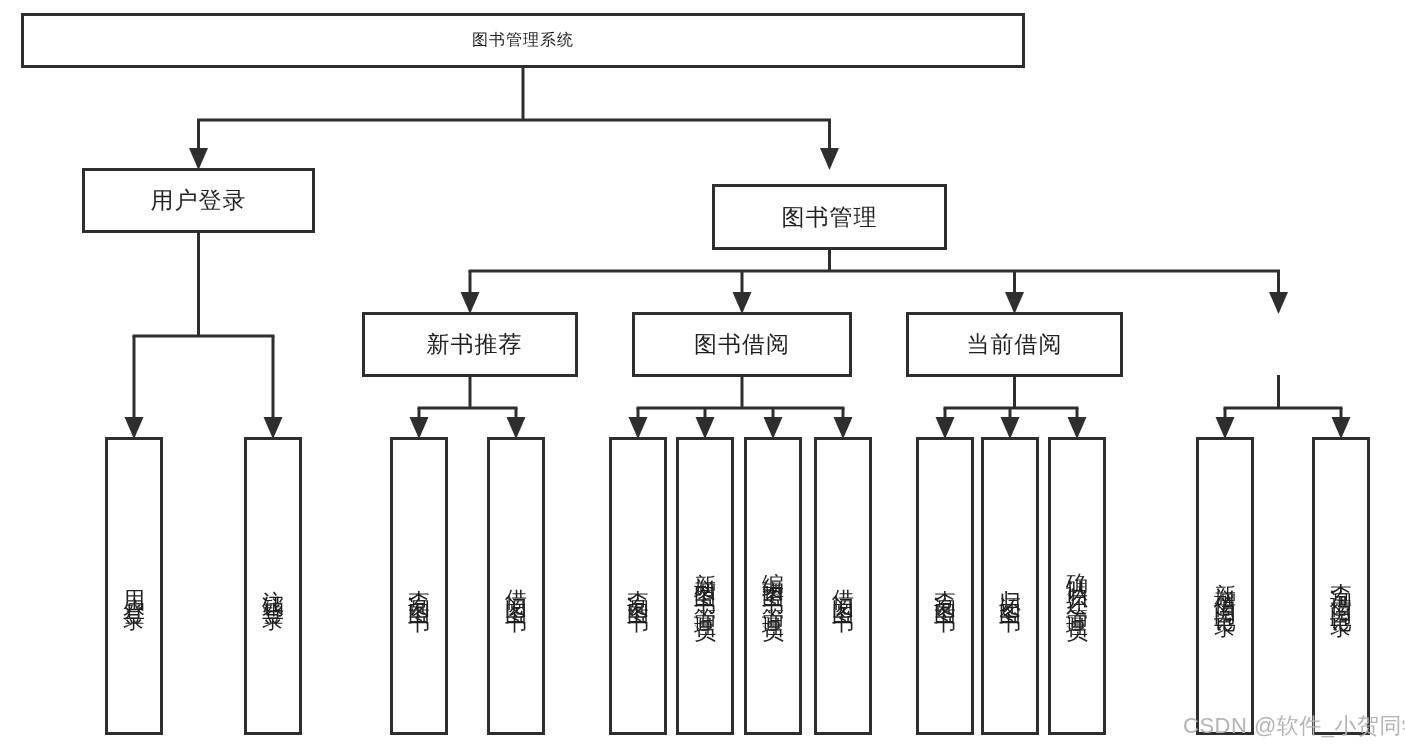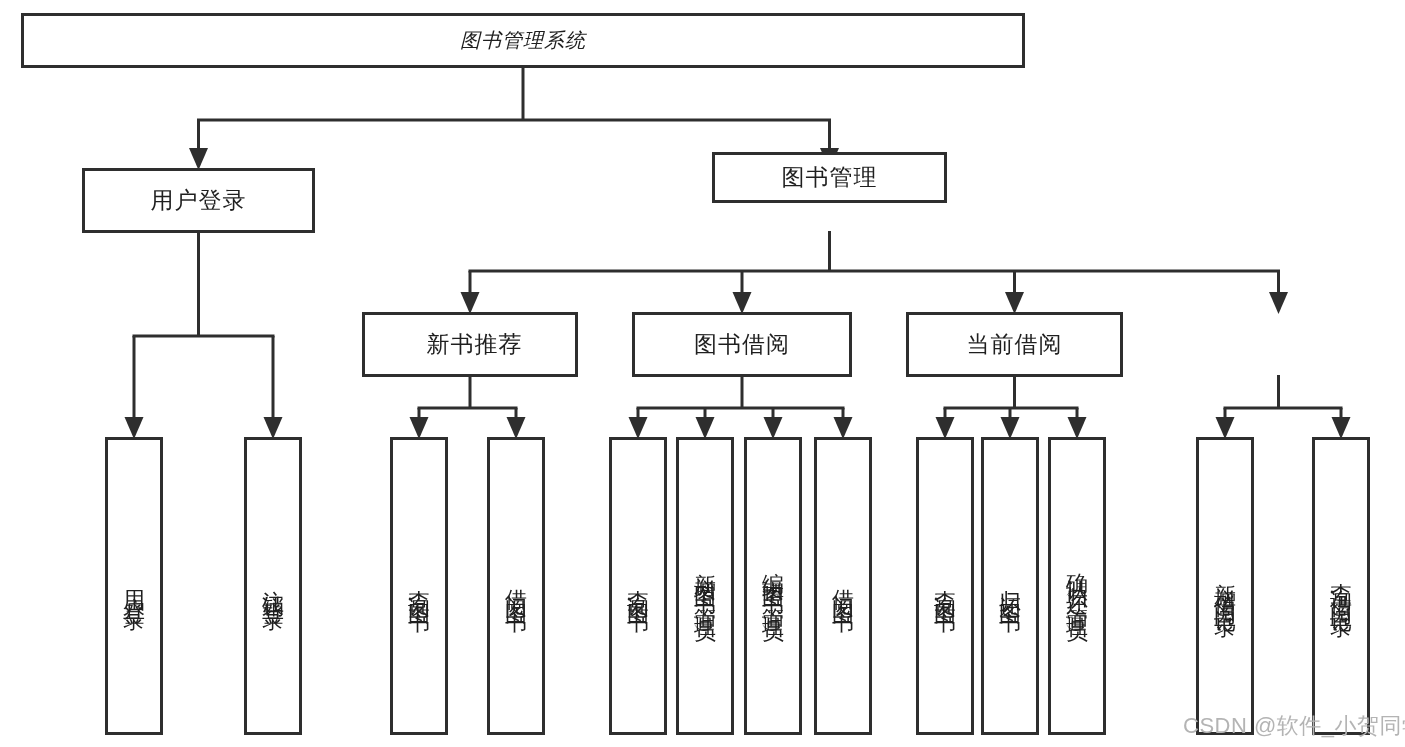--- a/index.html
+++ b/index.html
@@ -31,21 +31,21 @@
     display:flex;
     align-items:center;
     justify-content:center;
     z-index:2;
   }
   .hbox{font-size:23px;}
   .hbox .lbl{
     white-space:nowrap;
     letter-spacing:1px;
   }
-  .rootbox{font-size:20px;font-style:italic;}
+  .rootbox{font-size:16px;}
   .vbox .lbl{
     writing-mode:vertical-rl;
     text-orientation:mixed;
     font-size:22px;
     letter-spacing:7px;
     line-height:1;
     white-space:nowrap;
   }
   .watermark{
     position:absolute;
@@ -130,21 +130,21 @@
         <polygon points="1331.5,417 1350.5,417 1341,439" fill="#2e2e2e"></polygon>
       </g>
     </svg>
   <div class="watermark">CSDN @软件_小贺同学</div>
 <div class="node hbox rootbox" style="left: 21px; top: 13px; width: 1004px; height: 55px;">
       <span class="lbl">图书管理系统</span>
     </div>
     <div class="node hbox" style="left: 82px; top: 168px; width: 233px; height: 65px;">
       <span class="lbl">用户登录</span>
     </div>
-    <div class="node hbox" style="left: 712px; top: 152px; width: 235px; height: 51px;">
+    <div class="node hbox" style="left: 712px; top: 184px; width: 235px; height: 66px;">
       <span class="lbl">图书管理</span>
     </div>
     <div class="node hbox" style="left: 362px; top: 312px; width: 216px; height: 65px; padding-left: 9px;">
       <span class="lbl">新书推荐</span>
     </div>
     <div class="node hbox" style="left: 906px; top: 312px; width: 217px; height: 65px;">
       <span class="lbl">当前借阅</span>
     </div>
     <div class="node hbox" style="left: 632px; top: 312px; width: 220px; height: 65px;">
       <span class="lbl">图书借阅</span>

